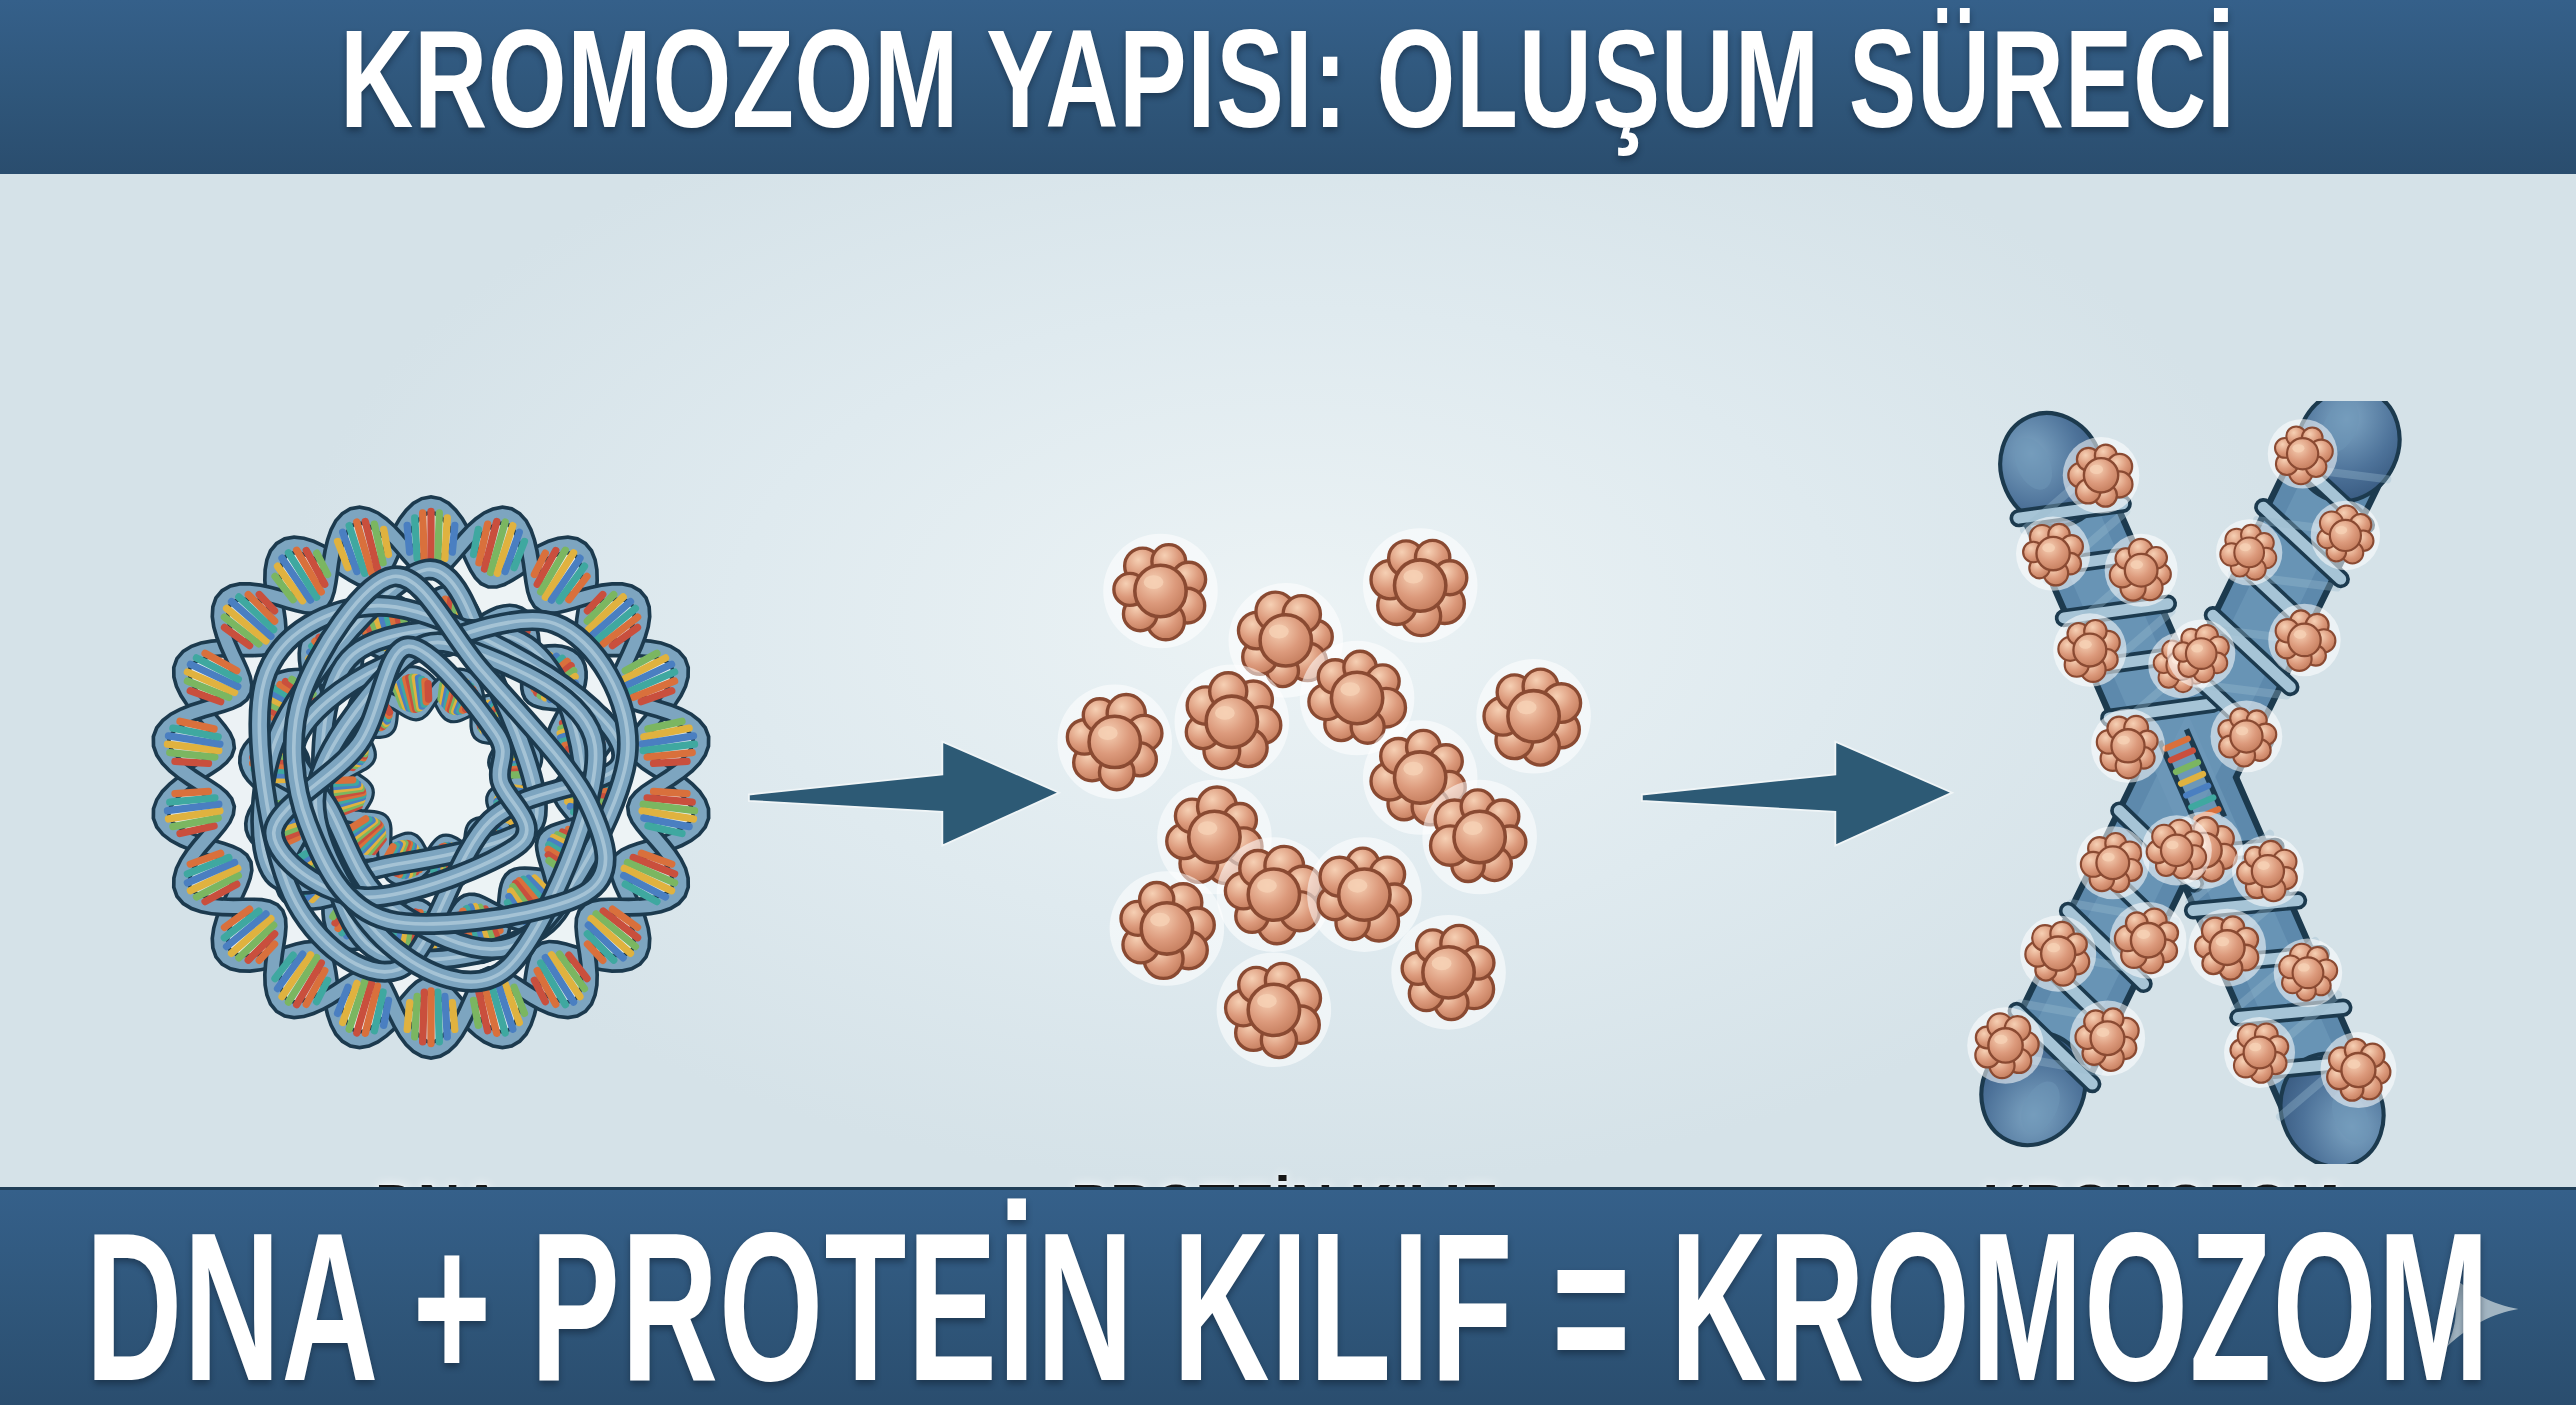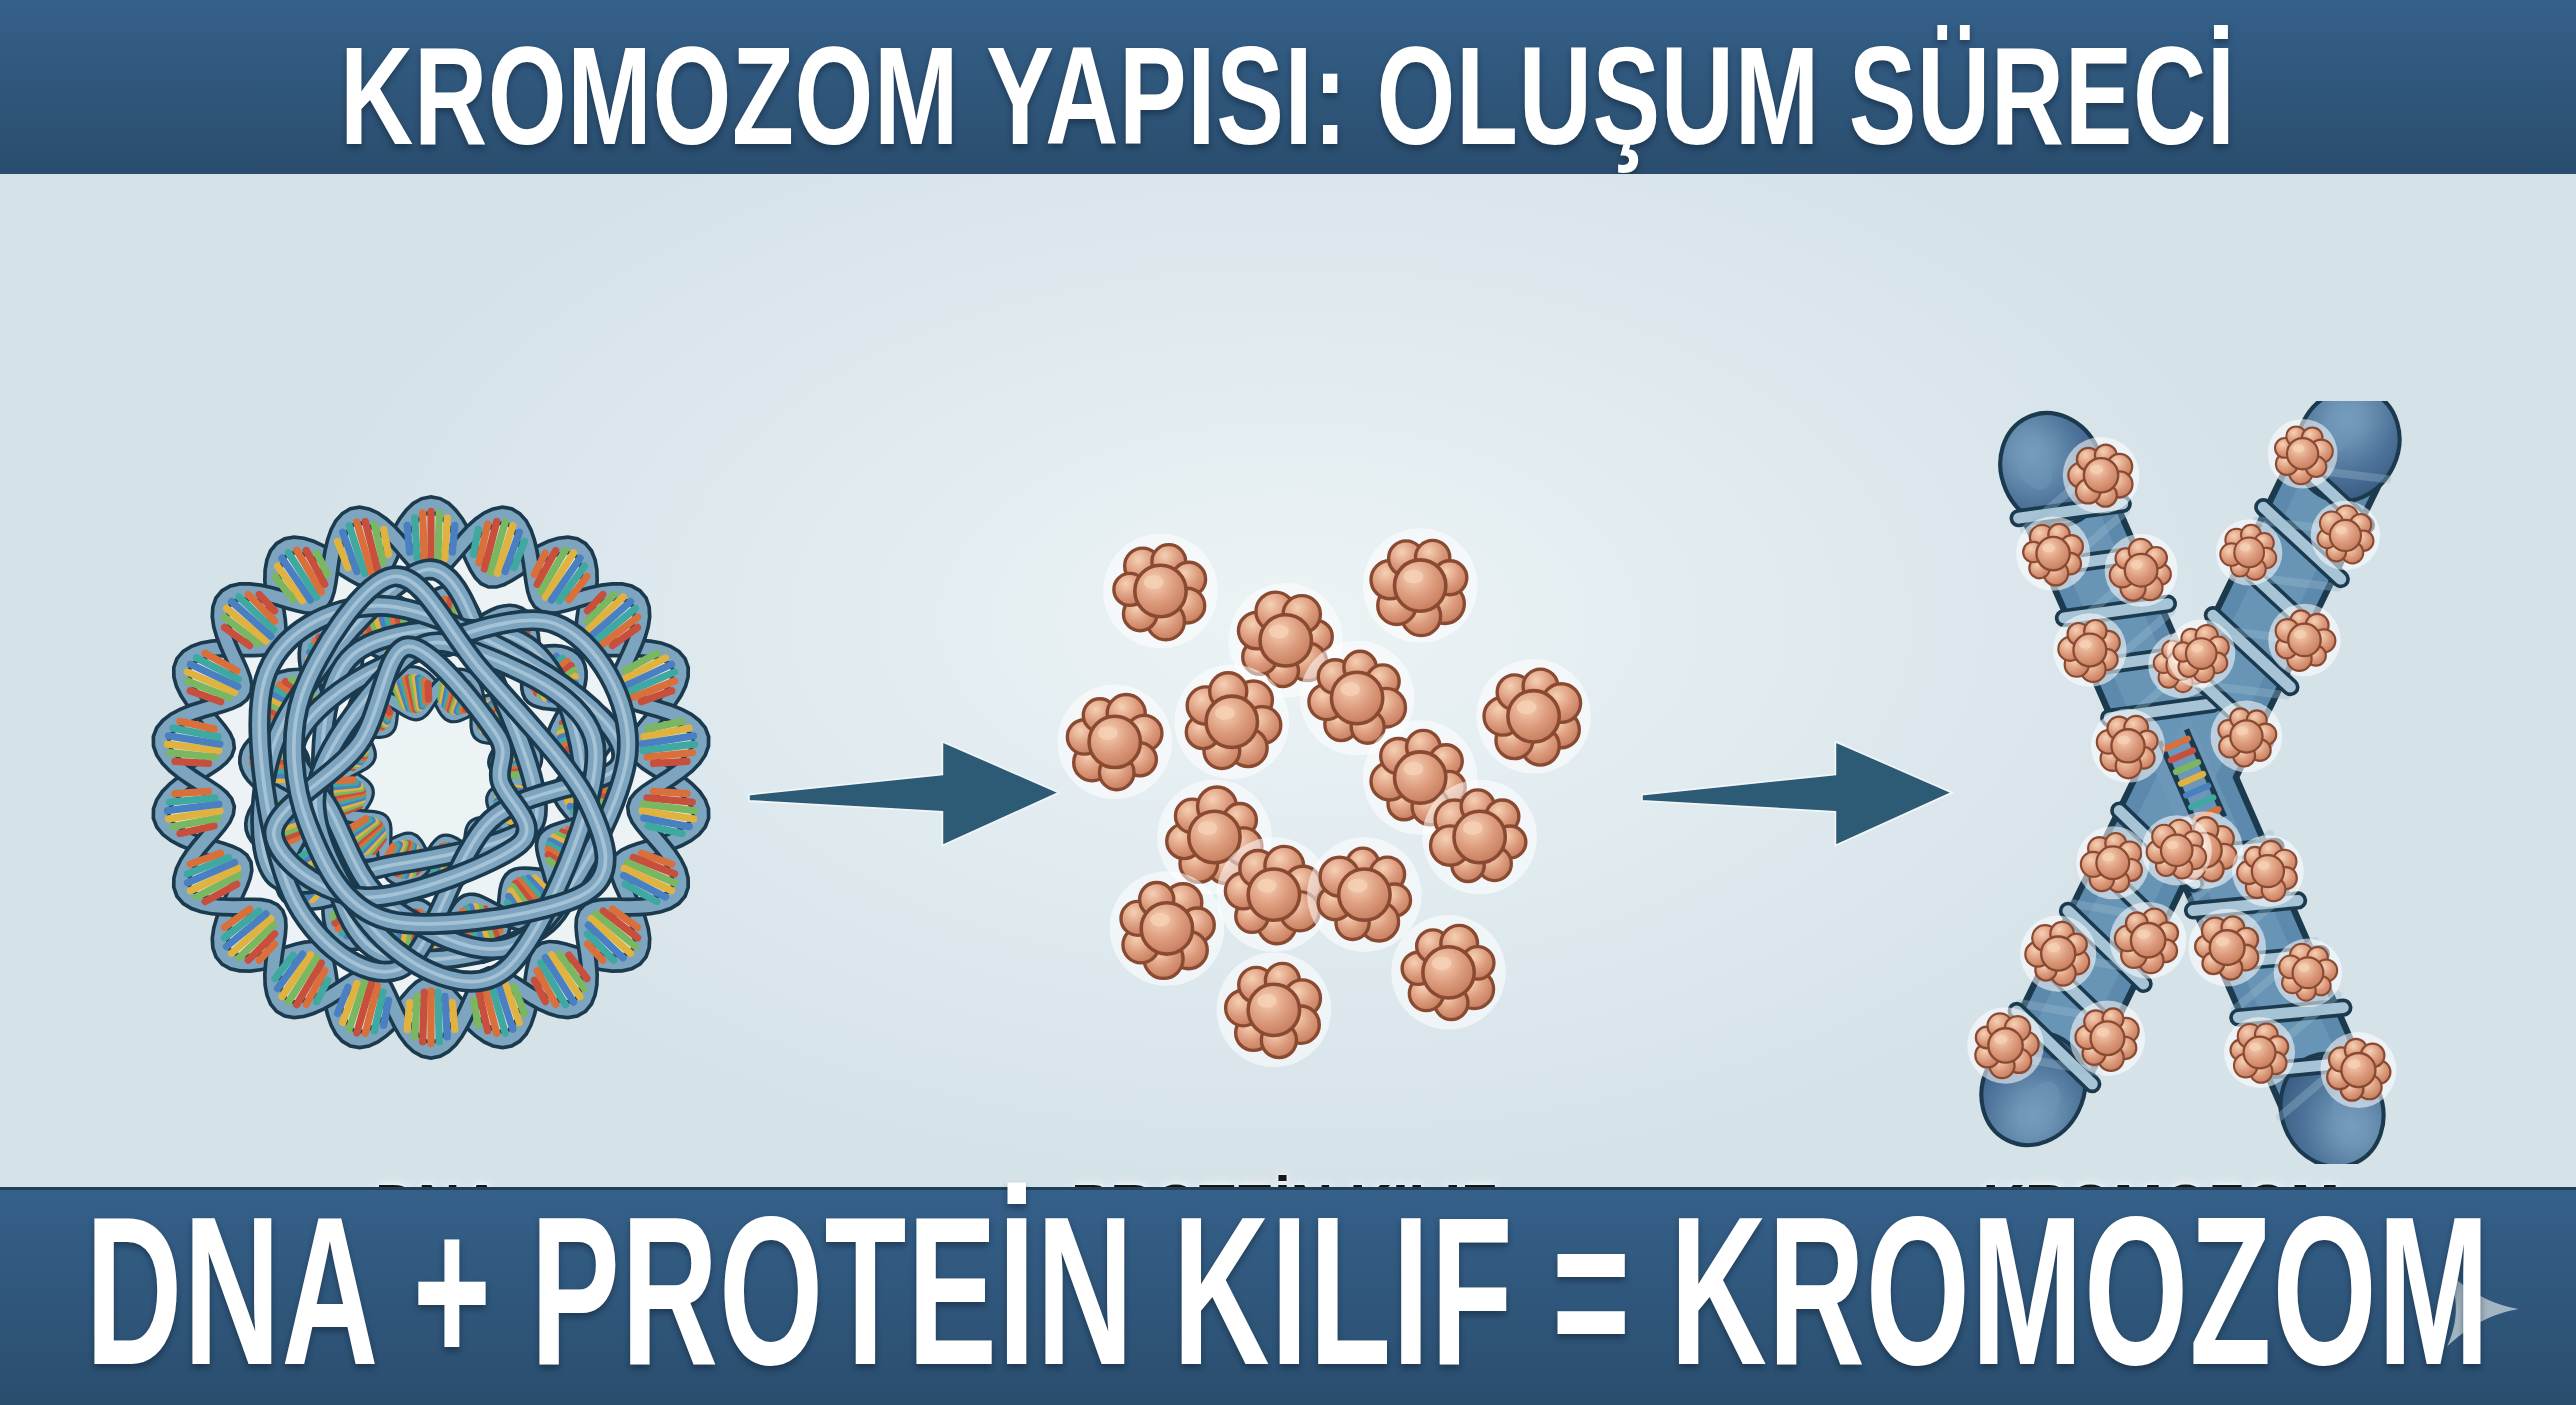--- a/index.html
+++ b/index.html
@@ -2,21 +2,21 @@
 <html style="--banner: #2f567a; --banner-light: #35608a; --banner-dark: #2a4d6e; --background: #d5e2e8; --background-glow: #ecf3f5; --arrow: #2d5a75; --strand-blue: #7da5c0; --strand-highlight: #b7d0de; --strand-outline: #1c3a4e; --ball-inner-fill: #eef4f6; --bead-fill: #dc9a7c; --bead-highlight: #f6d0b4; --bead-shadow: #c27a5a; --bead-outline: #8a4a32; --chromosome-body: #5d89ac; --chromosome-inner: #6f9abb; --telomere-dark: #3a5d84; --telomere-light: #6d95b6; --footer-arrow: #a9bac6;font-size:14.6px"><head>
 <meta charset="utf-8">
 <style>
   html,body{margin:0;padding:0;}
   body{
     width:2576px;height:1405px;position:relative;overflow:hidden;
     background:var(--background,#d7e3e9);
     font-family:"Liberation Sans","DejaVu Sans",sans-serif;
   }
   .banner{
-    position:absolute;left:0;width:2576px;display:flex;align-items:flex-end;justify-content:center;
+    position:absolute;left:0;width:2576px;display:flex;align-items:flex-start;justify-content:center;
     background:linear-gradient(180deg,var(--banner-light,#35608a) 0%,var(--banner,#2f567a) 55%,var(--banner-dark,#2a4d6e) 100%);
   }
   #top-banner{top:0;height:174px;border-bottom:3.7px solid #203f58;}
   #bottom-banner{top:1187px;height:218px;border-top:3.7px solid #203f58;}
   .banner-title{
     color:#fff;font-weight:700;white-space:nowrap;
     text-shadow:0 3.7px 7.3px rgba(10,25,40,.45);
   }
   #top-banner .banner-title{
     font-size:137px;transform:scale(0.74,1.02);letter-spacing:0.9px;

